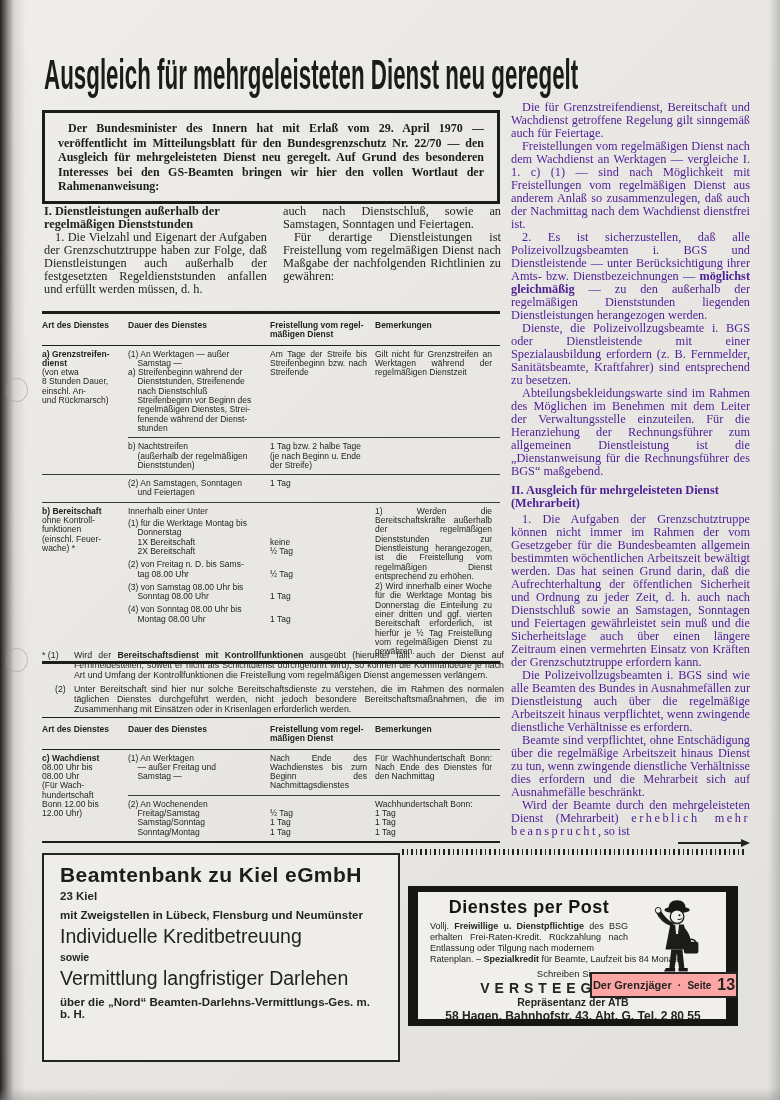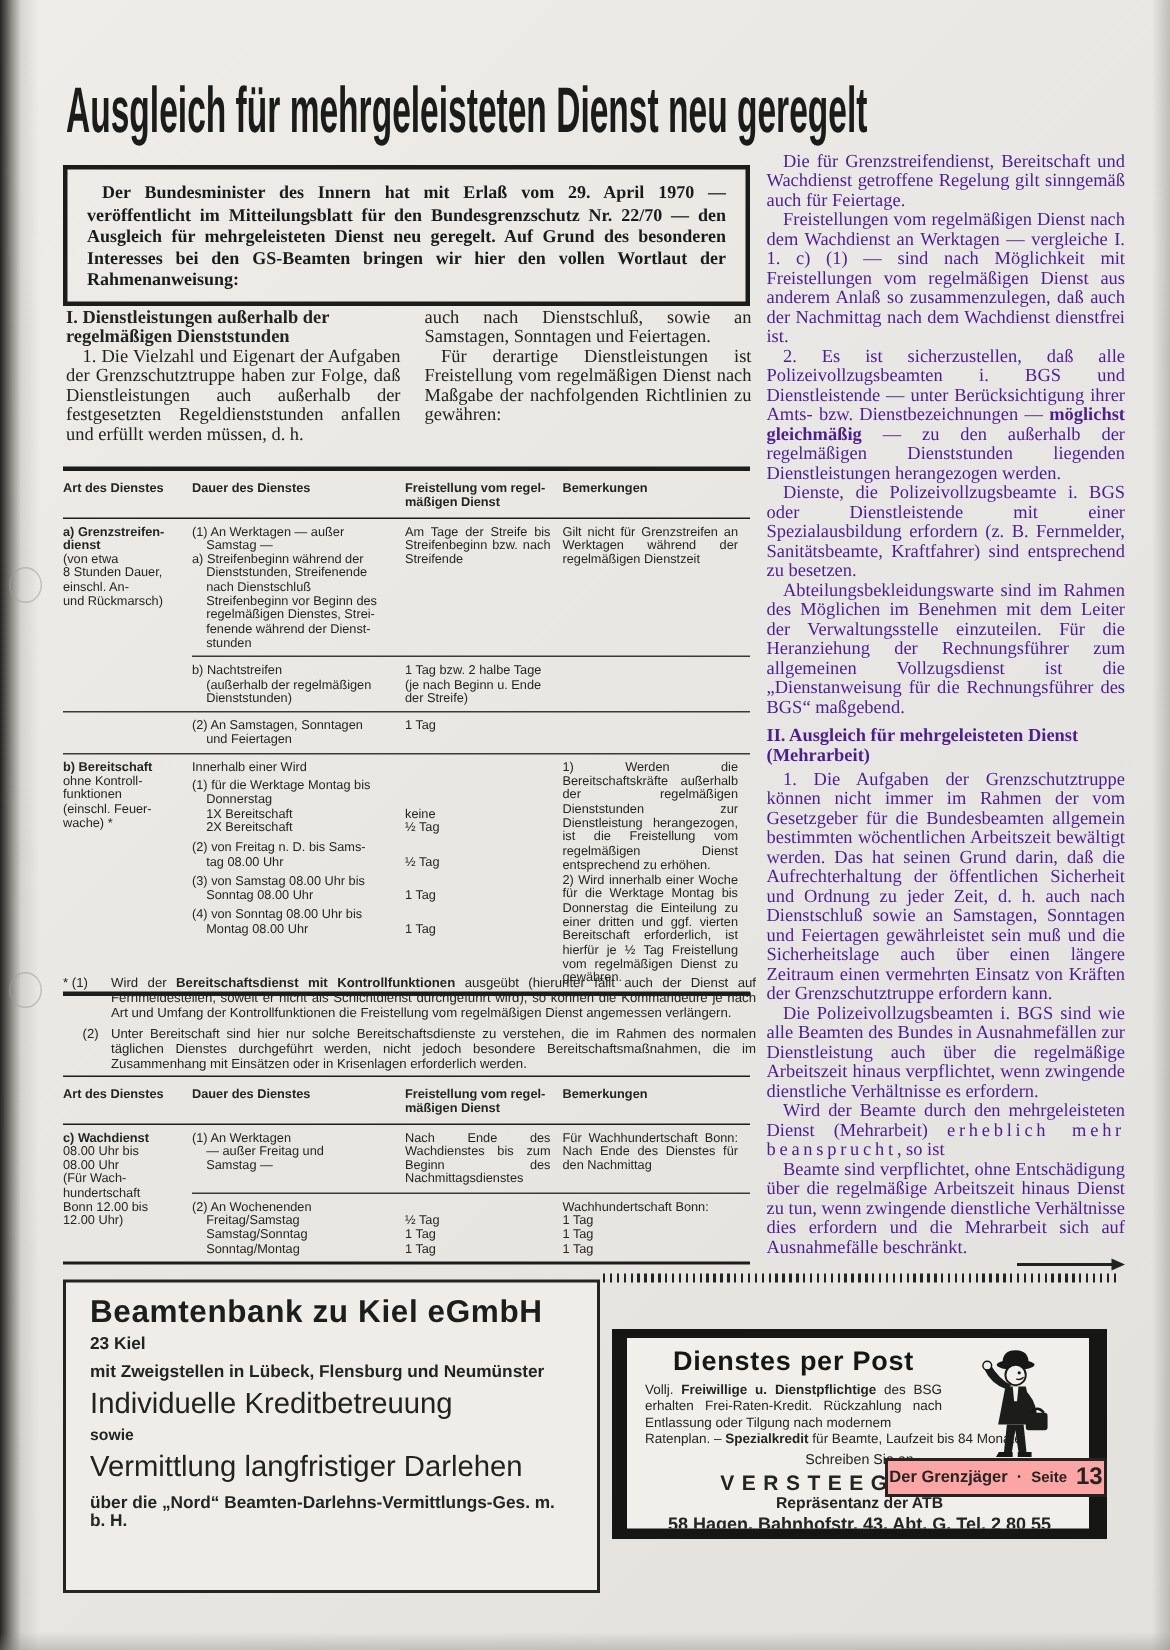--- a/index.html
+++ b/index.html
@@ -135,26 +135,26 @@
 <div class="sec1 c2">
   <p>auch nach Dienstschluß, sowie an Samstagen, Sonntagen und Feiertagen.</p>
   <p class="ind">Für derartige Dienstleistungen ist Freistellung vom regelmäßigen Dienst nach Maßgabe der nachfolgenden Richtlinien zu gewähren:</p>
 </div>
 
 <div class="article">
   <p>Die für Grenzstreifendienst, Bereitschaft und Wachdienst getroffene Regelung gilt sinngemäß auch für Feiertage.</p>
   <p>Freistellungen vom regelmäßigen Dienst nach dem Wachdienst an Werktagen — vergleiche I. 1. c) (1) — sind nach Möglichkeit mit Freistellungen vom regelmäßigen Dienst aus anderem Anlaß so zusammenzulegen, daß auch der Nachmittag nach dem Wachdienst dienstfrei ist.</p>
   <p><span>2. Es ist sicherzustellen, daß alle Polizeivollzugsbeamten i. BGS und Dienstleistende — unter Berücksichtigung ihrer Amts- bzw. Dienstbezeichnungen — </span><b>möglichst gleichmäßig</b><span> — zu den außerhalb der regelmäßigen Dienststunden liegenden Dienstleistungen herangezogen werden.</span></p>
   <p>Dienste, die Polizeivollzugsbeamte i. BGS oder Dienstleistende mit einer Spezialausbildung erfordern (z. B. Fernmelder, Sanitätsbeamte, Kraftfahrer) sind entsprechend zu besetzen.</p>
-  <p>Abteilungsbekleidungswarte sind im Rahmen des Möglichen im Benehmen mit dem Leiter der Verwaltungsstelle einzuteilen. Für die Heranziehung der Rechnungsführer zum allgemeinen Vollzugsdienst ist die „Dienstanweisung für die Rechnungsführer des BGS“ maßgebend.</p>
+  <p>Abteilungsbekleidungswarte sind im Rahmen des Möglichen im Benehmen mit dem Leiter der Verwaltungsstelle einzuteilen. Für die Heranziehung der Rechnungsführer zum allgemeinen Dienstleistung ist die „Dienstanweisung für die Rechnungsführer des BGS“ maßgebend.</p>
   <div class="h2">II. Ausgleich für mehrgeleisteten Dienst (Mehrarbeit)</div>
   <p>1. Die Aufgaben der Grenzschutztruppe können nicht immer im Rahmen der vom Gesetzgeber für die Bundesbeamten allgemein bestimmten wöchentlichen Arbeitszeit bewältigt werden. Das hat seinen Grund darin, daß die Aufrechterhaltung der öffentlichen Sicherheit und Ordnung zu jeder Zeit, d. h. auch nach Dienstschluß sowie an Samstagen, Sonntagen und Feiertagen gewährleistet sein muß und die Sicherheitslage auch über einen längere Zeitraum einen vermehrten Einsatz von Kräften der Grenzschutztruppe erfordern kann.</p>
   <p>Die Polizeivollzugsbeamten i. BGS sind wie alle Beamten des Bundes in Ausnahmefällen zur Dienstleistung auch über die regelmäßige Arbeitszeit hinaus verpflichtet, wenn zwingende dienstliche Verhältnisse es erfordern.</p>
+  <p>Beamte sind verpflichtet, ohne Entschädigung über die regelmäßige Arbeitszeit hinaus Dienst zu tun, wenn zwingende dienstliche Verhältnisse dies erfordern und die Mehrarbeit sich auf Ausnahmefälle beschränkt.</p>
   <p><span>Wird der Beamte durch den mehrgeleisteten Dienst (Mehrarbeit) </span><span class="sp">erheblich mehr beansprucht</span><span>, so ist</span></p>
-  <p>Beamte sind verpflichtet, ohne Entschädigung über die regelmäßige Arbeitszeit hinaus Dienst zu tun, wenn zwingende dienstliche Verhältnisse dies erfordern und die Mehrarbeit sich auf Ausnahmefälle beschränkt.</p>
   <div class="arrow-line"></div>
 </div>
 
 <div class="tbl t1">
   <div class="trow th th-row">
     <div>Art des Dienstes</div>
     <div>Dauer des Dienstes</div>
     <div class="pre">Freistellung vom regel-
 mäßigen Dienst</div>
     <div>Bemerkungen</div>
@@ -209,21 +209,21 @@
 
   <div class="trow pad">
     <div class="art">
       <span class="b">b) Bereitschaft</span>
       <span class="r">ohne Kontroll-
 funktionen
 (einschl. Feuer-
 wache) *</span>
     </div>
     <div class="mid">
-      <div>Innerhalb einer Wird</div>
+      <div>Innerhalb einer Unter</div>
       <div class="pair">
           <div class="pre">(1) für die Werktage Montag bis
 &nbsp;&nbsp;&nbsp;&nbsp;Donnerstag</div>
           <div></div>
         </div>
       <div class="pair">
           <div class="pre">&nbsp;&nbsp;&nbsp;&nbsp;1X Bereitschaft</div>
           <div>keine</div>
         </div>
       <div class="pair">

